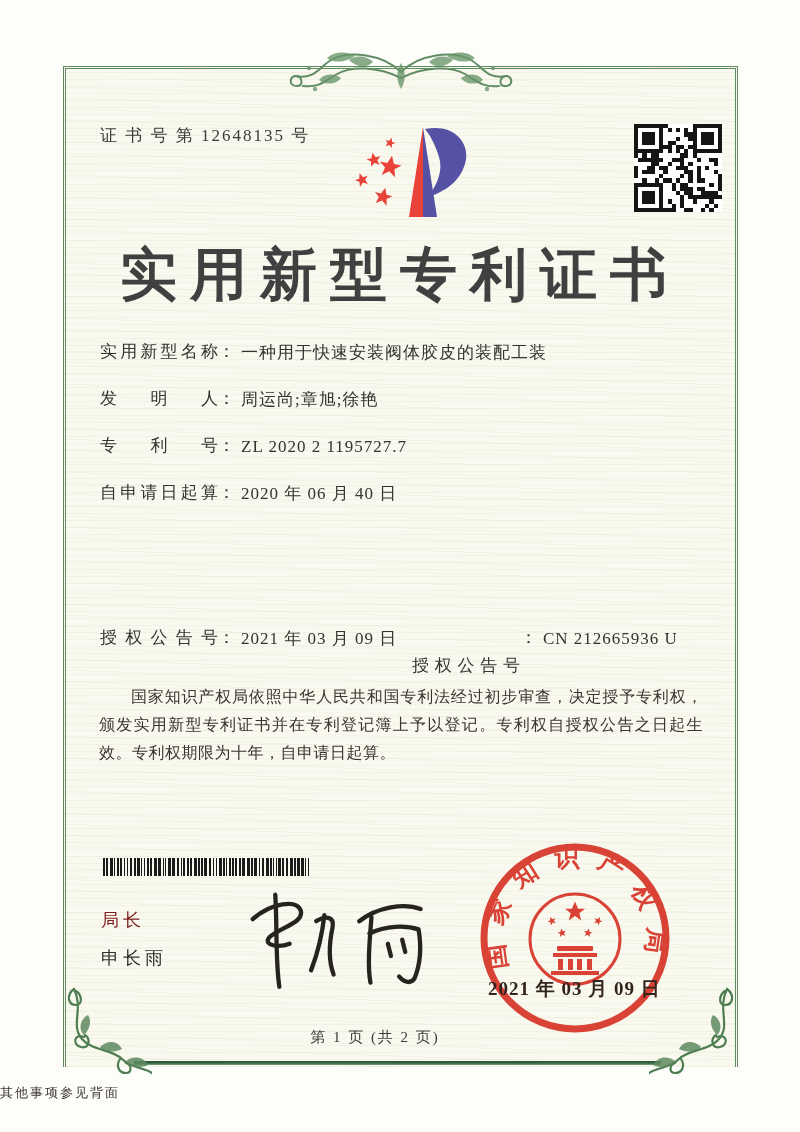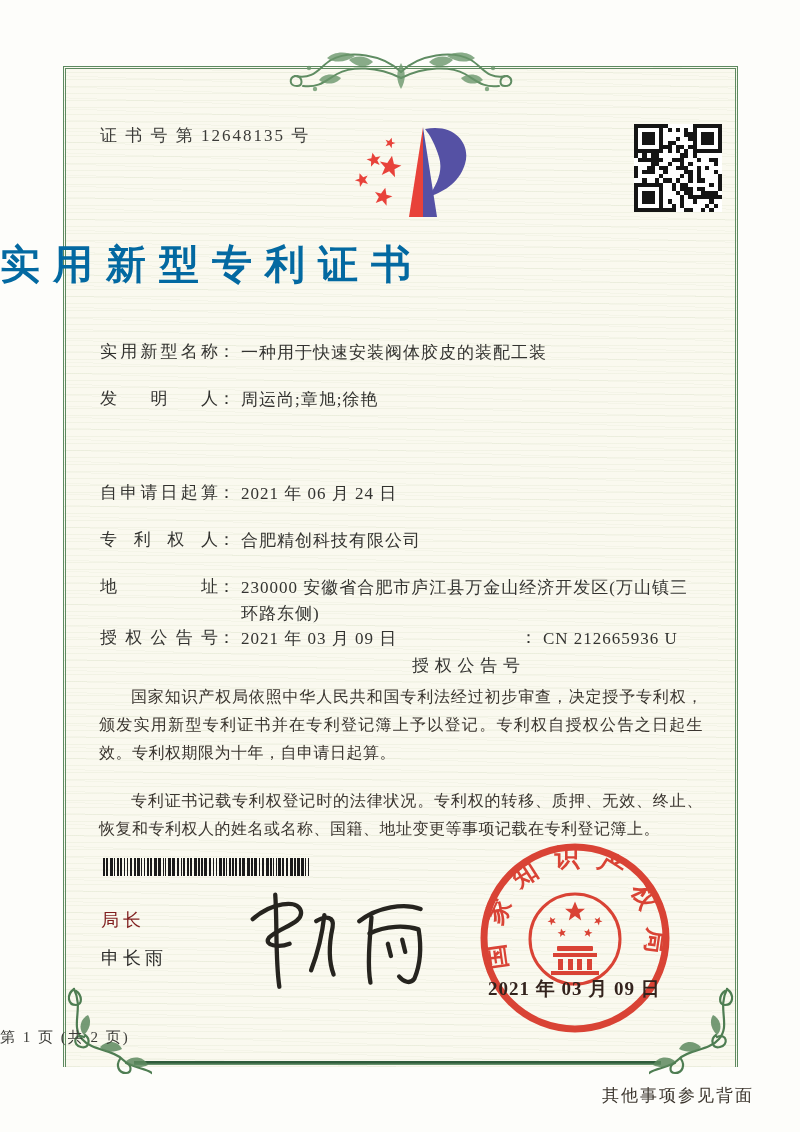--- a/index.html
+++ b/index.html
@@ -31,22 +31,22 @@
   .flo-stroke{stroke:#4e7d52;stroke-width:2.2;fill:none;stroke-linecap:round;}
   .flo-fill{fill:#5d8a5f;opacity:.85;}
   .orn-stroke{stroke:var(--ornament-green);stroke-width:2;fill:none;stroke-linecap:round;}
   .orn-fill{fill:#6a966c;opacity:.8;}
 
   .cert-no{position:absolute;left:100px;top:124px;font-size:17px;letter-spacing:2px;color:#3b3b38;}
 
   .logo{position:absolute;left:338px;top:117px;}
   .qr{position:absolute;left:634px;top:124px;width:88px;height:88px;shape-rendering:crispEdges;}
 
-  .title{position:absolute;left:0;right:0;top:237px;text-align:left;
-    font-size:40px;font-weight:700;letter-spacing:13px;color:#0369a1;}
+  .title{position:absolute;left:0;right:0;top:237px;text-align:center;
+    font-size:57px;font-weight:700;letter-spacing:13px;color:#404040;}
 
   .frow{position:absolute;left:100px;right:62px;font-size:17px;color:#333330;}
   .flabel{display:inline-block;width:118px;text-align:justify;text-align-last:justify;vertical-align:top;}
   .fcolon{vertical-align:top;}
   .fvalue{margin-left:6px;letter-spacing:1px;vertical-align:top;display:inline-block;line-height:26px;}
   .fvalue.wide{width:455px;}
   .pair2{position:absolute;left:312px;top:0;}
   .pair2 .flabel{width:108px;margin-top:28px;}
 
   .paras{position:absolute;left:99px;width:604px;top:663px;font-size:16px;line-height:28px;color:#3a352f;}
@@ -59,22 +59,22 @@
   .signature{position:absolute;left:222px;top:872px;}
   .sig-stroke{stroke:#26241f;stroke-width:4.2;fill:none;stroke-linecap:round;stroke-linejoin:round;}
 
   .seal{position:absolute;left:477px;top:840px;opacity:.95;}
   .seal-ring{stroke:var(--seal-red);fill:none;}
   .seal-fill{fill:var(--seal-red);}
   .seal-text{fill:var(--seal-red);font-size:25px;font-weight:700;letter-spacing:16px;
     font-family:"Liberation Serif","DejaVu Serif",serif;}
   .seal-date{position:absolute;left:488px;top:976px;font-size:19px;letter-spacing:1px;color:#33231d;font-weight:600;}
 
-  .page-info{position:absolute;left:0;right:50px;top:1028px;font-size:15px;color:#3c3c38;letter-spacing:2px;}
-  .back-note{position:absolute;left:0;right:46px;top:1084px;text-align:right;font-size:17px;color:#3c362e;letter-spacing:2px;}
+  .page-info{position:absolute;left:0;right:50px;top:1028px;text-align:center;font-size:15px;color:#3c3c38;letter-spacing:2px;}
+  .back-note{position:absolute;left:0;right:46px;top:1084px;text-align:left;font-size:13px;color:#3c362e;letter-spacing:2px;}
 </style>
 </head>
 <body>
 
 <div class="page">
 
   <div class="frame">
     <svg class="top-ornament" width="232" height="52" viewBox="0 0 232 52">
       <g id="orn-half">
         <path class="orn-stroke" d="M116 24 C98 6 64 2 46 12 C34 19 30 32 10 28"></path>
@@ -354,39 +354,35 @@
     </svg>
 
   <h1 class="title">实用新型专利证书</h1>
 
   <div class="frow" style="top:340px">
     <span class="flabel">实用新型名称</span><span class="fcolon">：</span><span class="fvalue">一种用于快速安装阀体胶皮的装配工装</span>
   </div>
   <div class="frow" style="top:387px">
     <span class="flabel">发明人</span><span class="fcolon">：</span><span class="fvalue">周运尚;章旭;徐艳</span>
   </div>
+  <div class="frow" style="top:434px">
+    <span class="flabel">专利号</span><span class="fcolon">：</span><span class="fvalue">ZL 2020 2 1195727.7</span>
+  </div>
   <div class="frow" style="top:481px">
-    <span class="flabel">自申请日起算</span><span class="fcolon">：</span><span class="fvalue">2021 年 06 月 24 日</span>
-  </div>
-  <div class="frow" style="top:528px">
-    <span class="flabel">专利权人</span><span class="fcolon">：</span><span class="fvalue">合肥精创科技有限公司</span>
-  </div>
-  <div class="frow" style="top:575px">
-    <span class="flabel">地址</span><span class="fcolon">：</span><span class="fvalue wide">230000 安徽省合肥市庐江县万金山经济开发区(万山镇三环路东侧)</span>
+    <span class="flabel">自申请日起算</span><span class="fcolon">：</span><span class="fvalue">2020 年 06 月 40 日</span>
   </div>
   <div class="frow" style="top:626px">
     <span class="flabel">授权公告号</span><span class="fcolon">：</span><span class="fvalue">2021 年 03 月 09 日</span>
     <span class="pair2">
       <span class="flabel">授权公告号</span><span class="fcolon">：</span><span class="fvalue">CN 212665936 U</span>
     </span>
   </div>
 
   <div class="paras">
     <p>国家知识产权局依照中华人民共和国专利法经过初步审查，决定授予专利权，颁发实用新型专利证书并在专利登记簿上予以登记。专利权自授权公告之日起生效。专利权期限为十年，自申请日起算。</p>
-    <p>专利证书记载专利权登记时的法律状况。专利权的转移、质押、无效、终止、恢复和专利权人的姓名或名称、国籍、地址变更等事项记载在专利登记簿上。</p>
   </div>
 
   <svg class="barcode" id="barcode" viewBox="0 0 208 18">
       <g fill="#1b1b1b">
         <rect x="0" y="0" width="2" height="18"></rect>
         <rect x="3" y="0" width="2" height="18"></rect>
         <rect x="7" y="0" width="3" height="18"></rect>
         <rect x="11" y="0" width="1" height="18"></rect>
         <rect x="14" y="0" width="2" height="18"></rect>
         <rect x="17" y="0" width="2" height="18"></rect>

